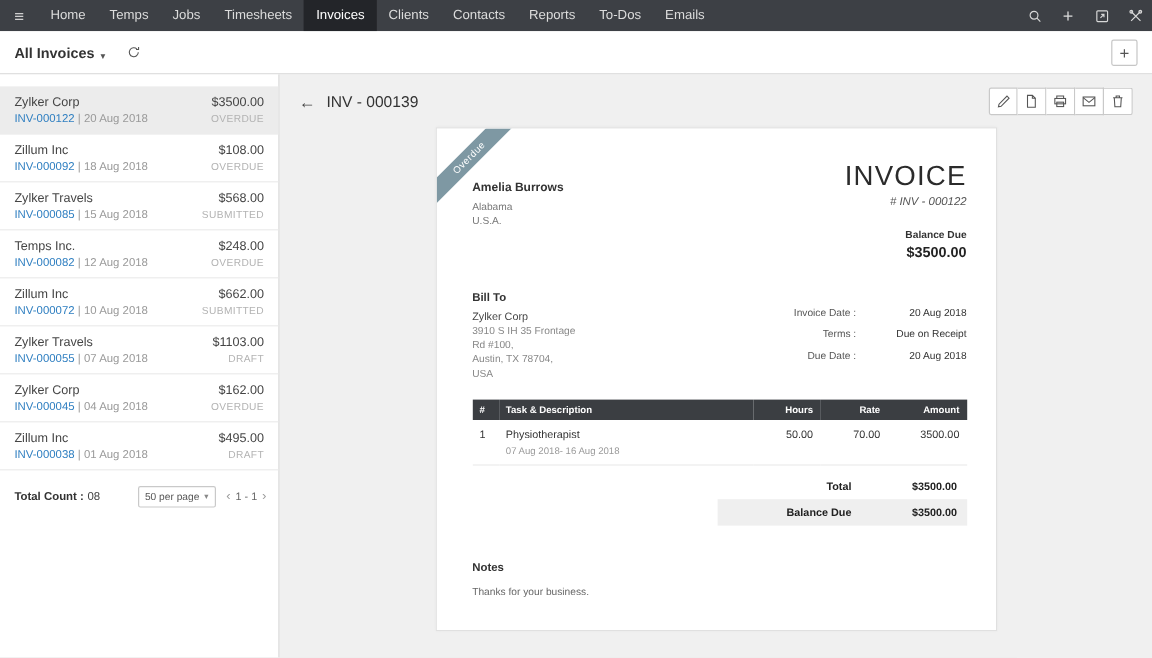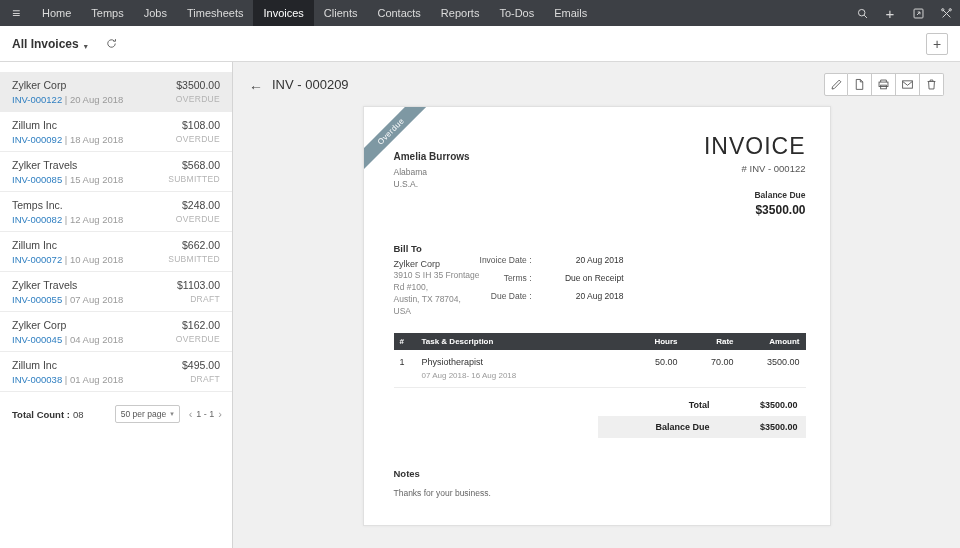--- a/index.html
+++ b/index.html
@@ -64,24 +64,24 @@
   .paper { width:468px; height:420px; margin:2px auto 0 auto; background:#fff; border:1px solid #e0e0e0; box-shadow:0 0 3px rgba(0,0,0,.06); position:relative; overflow:hidden; }
   .ribbon-wrap { position:absolute; top:0; left:0; width:74px; height:74px; overflow:hidden; }
   .ribbon { position:absolute; top:17px; left:-29px; width:112px; transform:rotate(-45deg); background:#7e98a3; color:#fff; font-size:8px; text-align:center; padding:3px 0; letter-spacing:.5px; }
   .paper-inner { padding:26px 24px 0 30px; }
   .top-row { display:flex; justify-content:space-between; }
   .from-block { margin-top:18px; }
   .from-name { font-size:10px; font-weight:bold; color:#333; margin-bottom:4px; }
   .from-line { font-size:8.5px; color:#777; line-height:12px; }
   .doc-block { text-align:right; }
   .doc-title { font-size:23px; color:#2b2b2b; letter-spacing:1px; font-weight:normal; }
-  .doc-number { font-size:9.5px; color:#555; margin-top:3px; }
+  .doc-number { font-size:9.5px; color:#555; margin-top:3px;font-style:italic; }
   .balance-label { font-size:8.5px; font-weight:bold; color:#333; margin-top:16px; }
   .balance-amount { font-size:12px; font-weight:bold; color:#222; margin-top:3px; }
-  .billto-row { display:flex; justify-content:flex-start; margin-top:26px; }
+  .billto-row { display:flex; justify-content:space-between; margin-top:26px; }
   .billto-label { font-size:9.5px; font-weight:bold; color:#333; }
   .billto-name { font-size:9px; color:#444; margin-top:5px; }
   .billto-line { font-size:8.5px; color:#888; line-height:12px; }
   .meta-block { margin-top:12px; }
   .meta-row { display:flex; justify-content:flex-end; margin-bottom:8px; font-size:8.5px; }
   .meta-label { color:#555; }
   .meta-value { width:92px; text-align:right; color:#333; }
   .inv-table { width:100%; border-collapse:collapse; margin-top:16px; }
   .inv-table thead th { background:#3b3e42; color:#fff; font-size:8px; padding:4px 6px; font-weight:bold; }
   .th-num { width:22px; text-align:left; }
@@ -291,21 +291,21 @@
           <span class="pager-range">1 - 1</span>
           <span class="pager-chevron">›</span>
         </div>
       </div>
     </div>
 
     <div class="main">
 
       <div class="main-header">
         <span class="back-arrow">←</span>
-        <span class="main-title">INV - 000209</span>
+        <span class="main-title">INV - 000139</span>
         <div class="action-group">
           <div class="action-btn">
             <svg class="i-svg" viewBox="0 0 16 16">
                 <path d="M11.3 2.6l2.1 2.1L5.2 13l-2.7.6.6-2.7z"></path>
               </svg>
           </div>
           <div class="action-btn">
             <svg class="i-svg" viewBox="0 0 16 16">
                 <path d="M4 1.8h5l3 3V14H4z"></path>
                 <path d="M9 1.8v3h3"></path>

